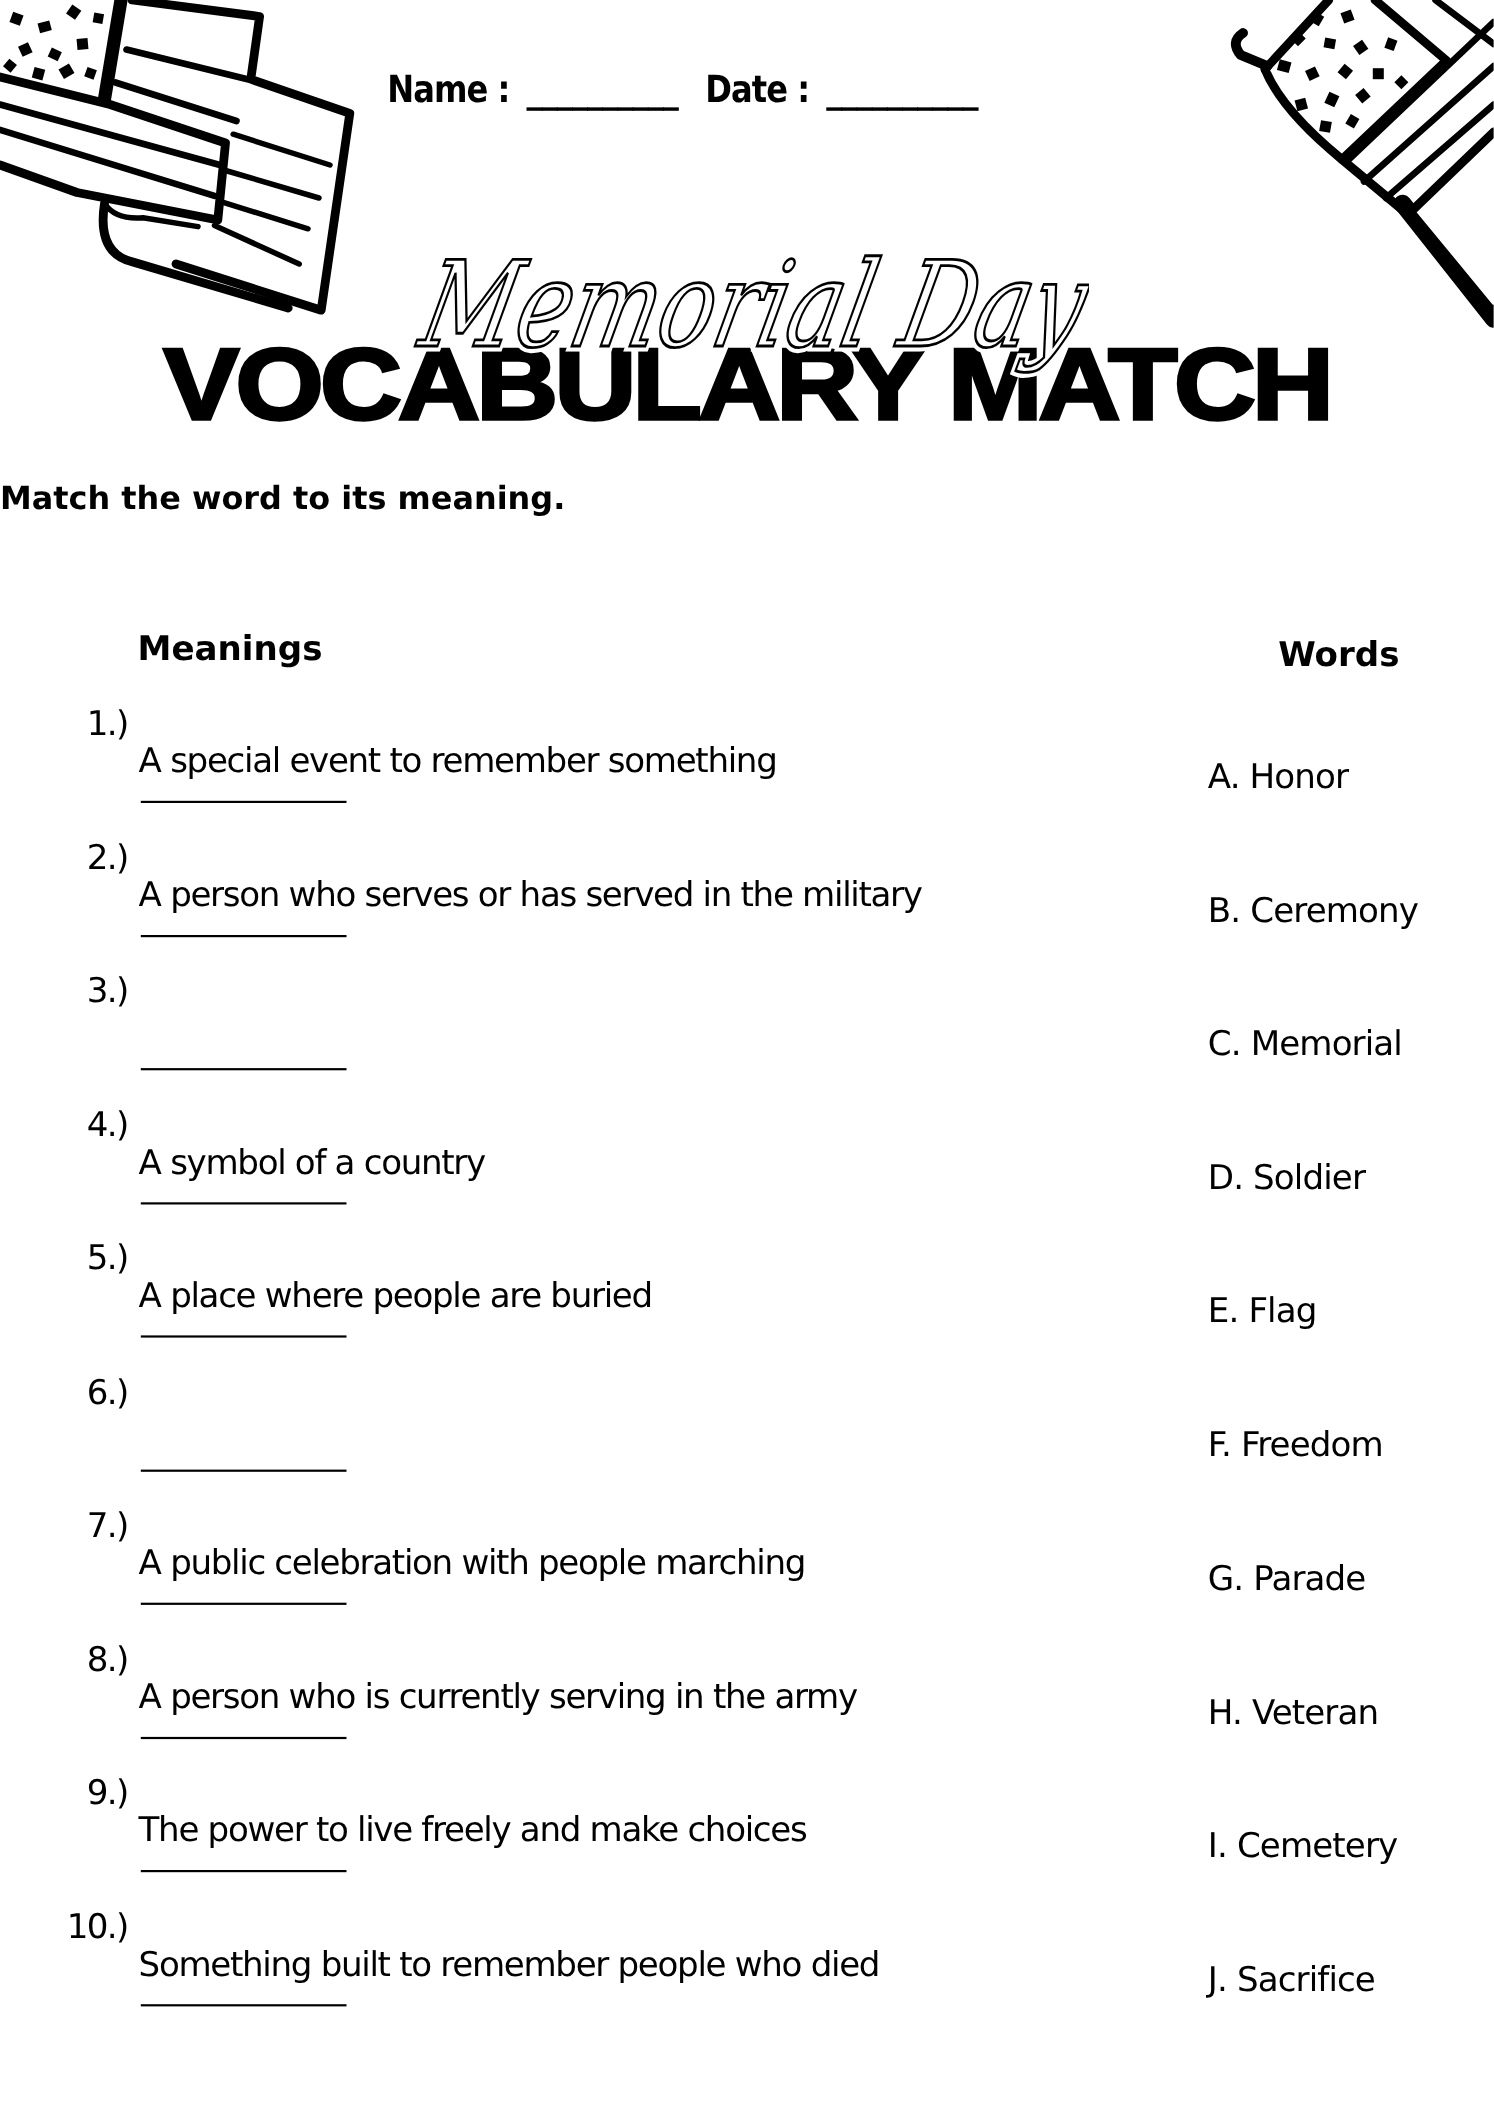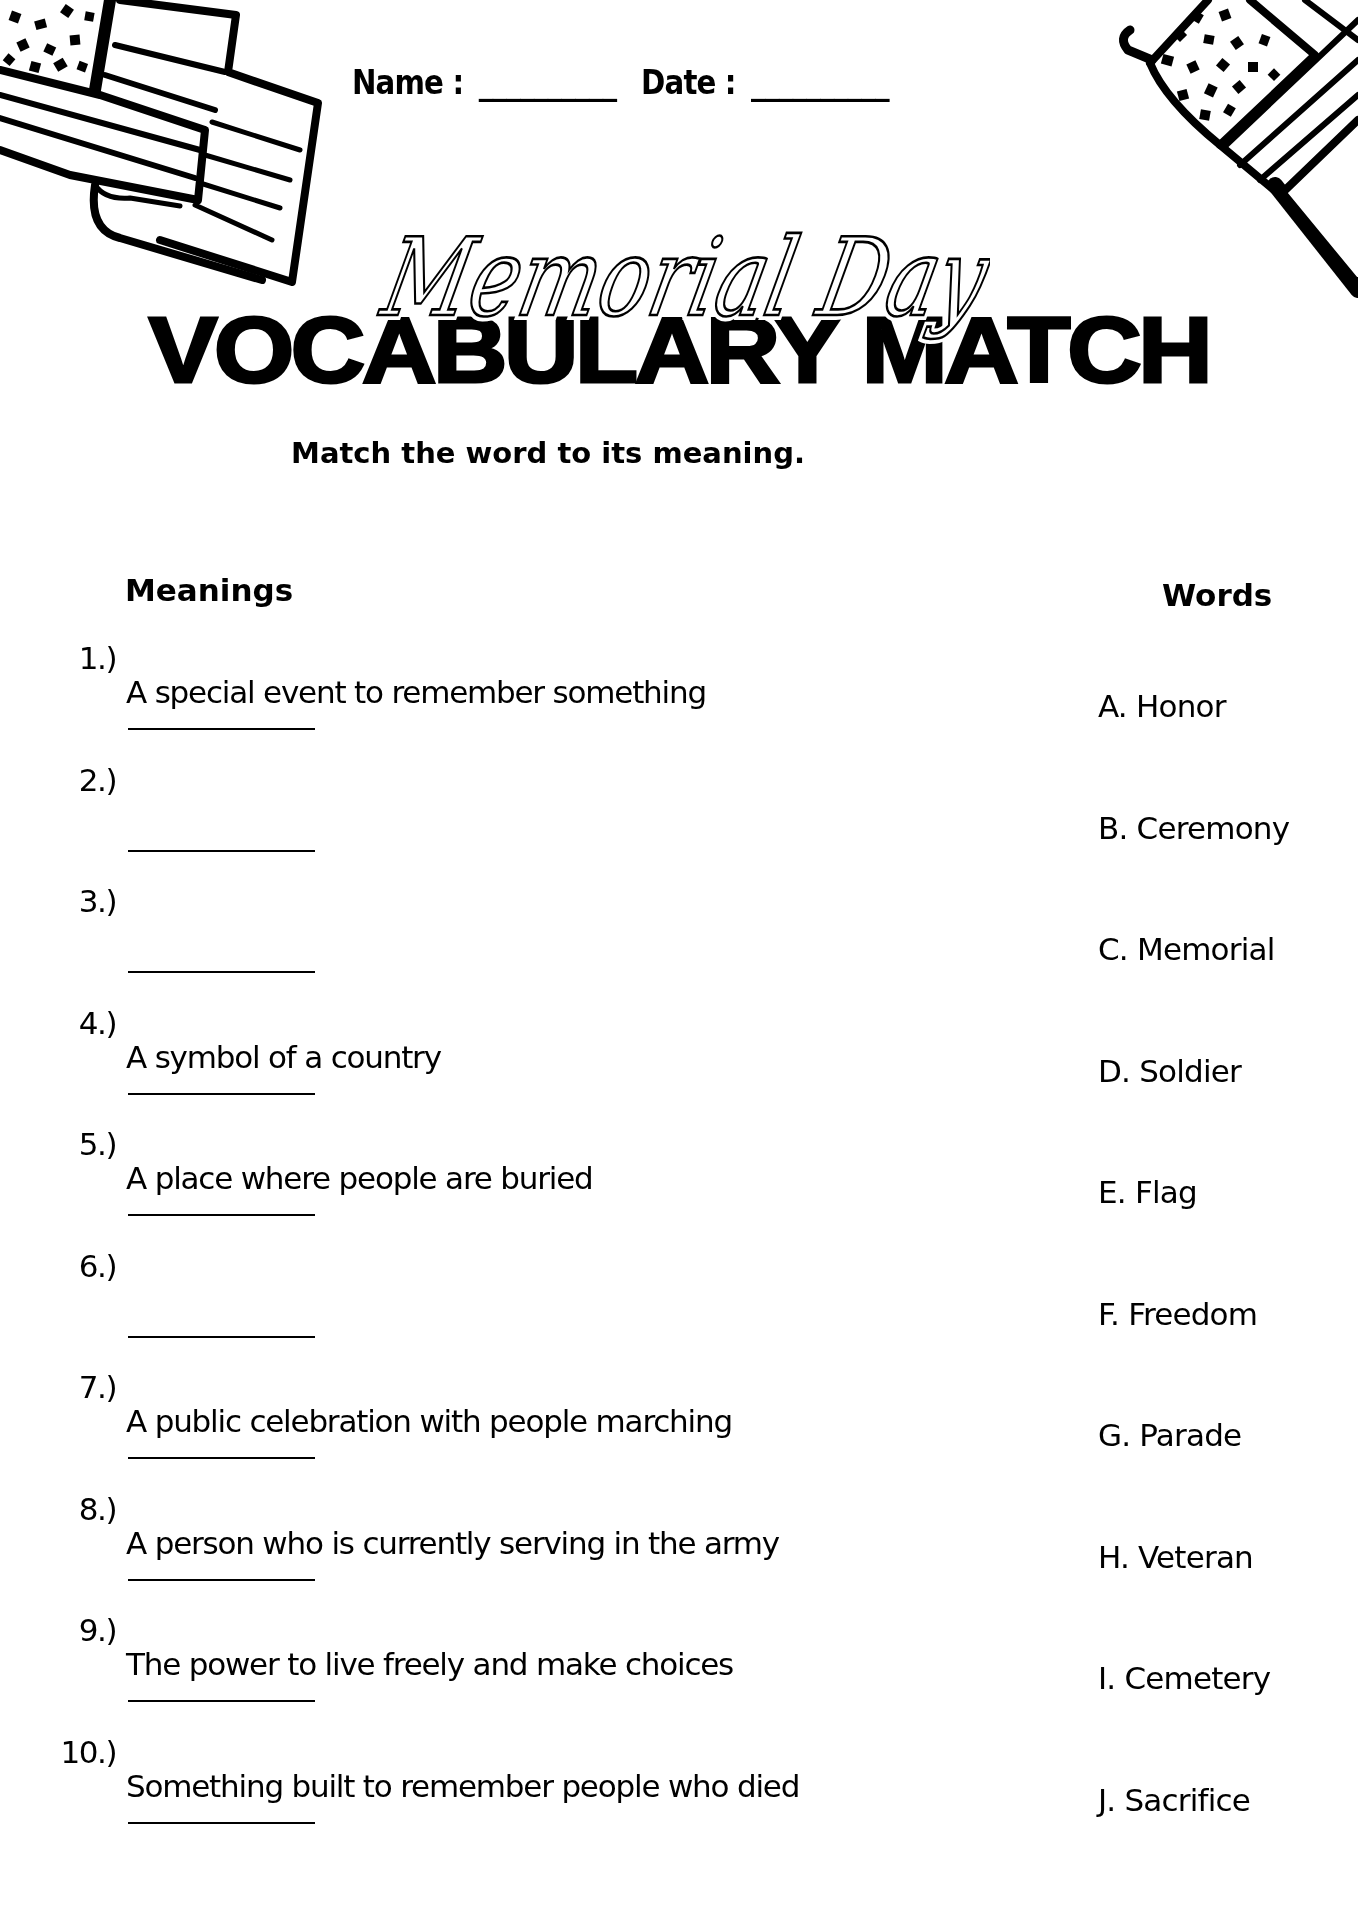--- a/index.html
+++ b/index.html
@@ -4,21 +4,21 @@
 <style>
   html, body { margin:0; padding:0; background:#ffffff; }
   body { width:1358px; height:1920px; position:relative; overflow:hidden; color:#000; font-family:"Liberation Sans", sans-serif; }
   .abs { position:absolute; }
   .flag-left { left:0; top:0; width:330px; height:290px; }
   .flag-right { left:1100px; top:0; width:258px; height:310px; }
   .name-date { left:352px; top:62px; font-family:"DejaVu Sans", sans-serif; font-weight:bold; font-size:34px; letter-spacing:-1px; transform:scaleX(0.86); transform-origin:left top; white-space:nowrap; }
   .name-date span { margin-right:18px; }
   .title { left:0; width:1358px; top:300px; text-align:center; font-family:"Liberation Sans", sans-serif; font-weight:900; font-size:92px; line-height:100px; letter-spacing:-3px; transform:scaleX(1.12); transform-origin:center top; white-space:nowrap; -webkit-text-stroke:3px #000; }
   .script-svg { position:absolute; left:370px; top:190px; }
-  .instruction { left:0; width:1096px; top:436px; text-align:center; font-family:"DejaVu Sans", sans-serif; font-weight:bold; font-size:29px; }
+  .instruction { left:0; width:1096px; top:436px; text-align:left; font-family:"DejaVu Sans", sans-serif; font-weight:bold; font-size:29px; }
   .col-head { font-family:"DejaVu Sans", sans-serif; font-weight:bold; font-size:31px; }
   .meanings-head { left:125px; top:572px; }
   .words-head { left:1162px; top:577px; }
   .row { position:absolute; left:0; width:1358px; height:121px; }
   .num { position:absolute; right:1242px; top:0; font-family:"DejaVu Sans", sans-serif; font-size:31px; letter-spacing:-1.5px; white-space:nowrap; }
   .meaning { position:absolute; left:126px; top:0; font-family:"DejaVu Sans", sans-serif; font-size:31px; letter-spacing:-1.2px; white-space:nowrap;margin-top:34px; }
   .blank { position:absolute; left:128px; top:88px; width:187px; height:0; border-top:2.5px solid #000; }
   .word { position:absolute; left:1098px; top:0; font-family:"DejaVu Sans", sans-serif; font-size:31px; letter-spacing:-0.8px; white-space:nowrap;margin-top:48px; }
 </style>
 </head>
@@ -115,20 +115,21 @@
 
 <div id="rows">
   <div class="row" style="top:640px">
     <span class="num">1.)</span>
     <span class="meaning">A special event to remember something</span>
     <div class="blank"></div>
     <span class="word">A. Honor</span>
   </div>
   <div class="row" style="top:761.5px">
     <span class="num">2.)</span>
+    <span class="meaning">A person who serves or has served in the military</span>
     <div class="blank"></div>
     <span class="word">B. Ceremony</span>
   </div>
   <div class="row" style="top:883px">
     <span class="num">3.)</span>
     <div class="blank"></div>
     <span class="word">C. Memorial</span>
   </div>
   <div class="row" style="top:1004.5px">
     <span class="num">4.)</span>

